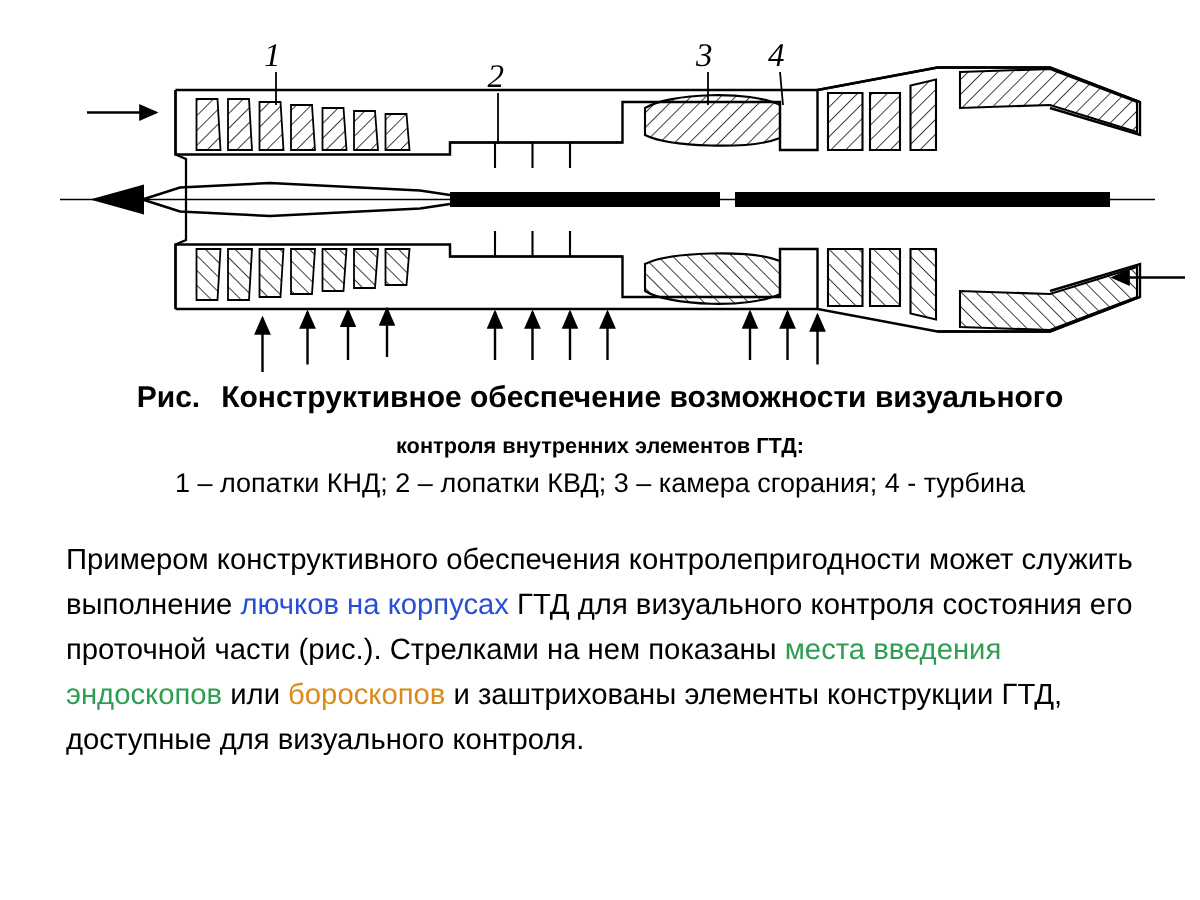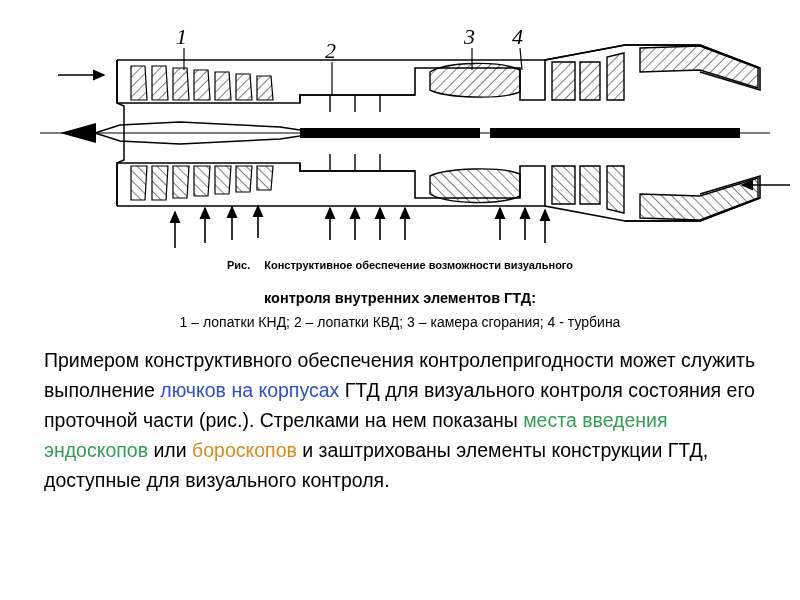--- a/index.html
+++ b/index.html
@@ -33,44 +33,44 @@
   
   #caption {
     position: absolute;
     left: 40px;
     top: 255px;
     width: 720px;
     text-align: center;
     color: #000000;
   }
   .cap-line1 {
-    font-size: 11px;
+    font-size: 20px;
     font-weight: bold;
     line-height: 21px;
   }
   .cap-ris {
     font-weight: bold;
     margin-right: 14px;
   }
   .cap-line2 {
     font-size: 14.5px;
     font-weight: bold;
     line-height: 21px;
     margin-top: 12px;
   }
   .cap-line3 {
-    font-size: 14px;
+    font-size: 18px;
     line-height: 22px;
     margin-top: 2px;
   }
   
   #body-text {
     position: absolute;
     left: 44px;
-    top: 345px;
+    top: 358px;
     width: 716px;
     font-size: 19.5px;
     line-height: 30px;
     color: #000000;
     text-align: left;
   }
   .hl-blue { color: #2b4fd4; }
   .hl-green { color: #2f9e52; }
   .hl-orange { color: #d98c1a; }
 </style>

